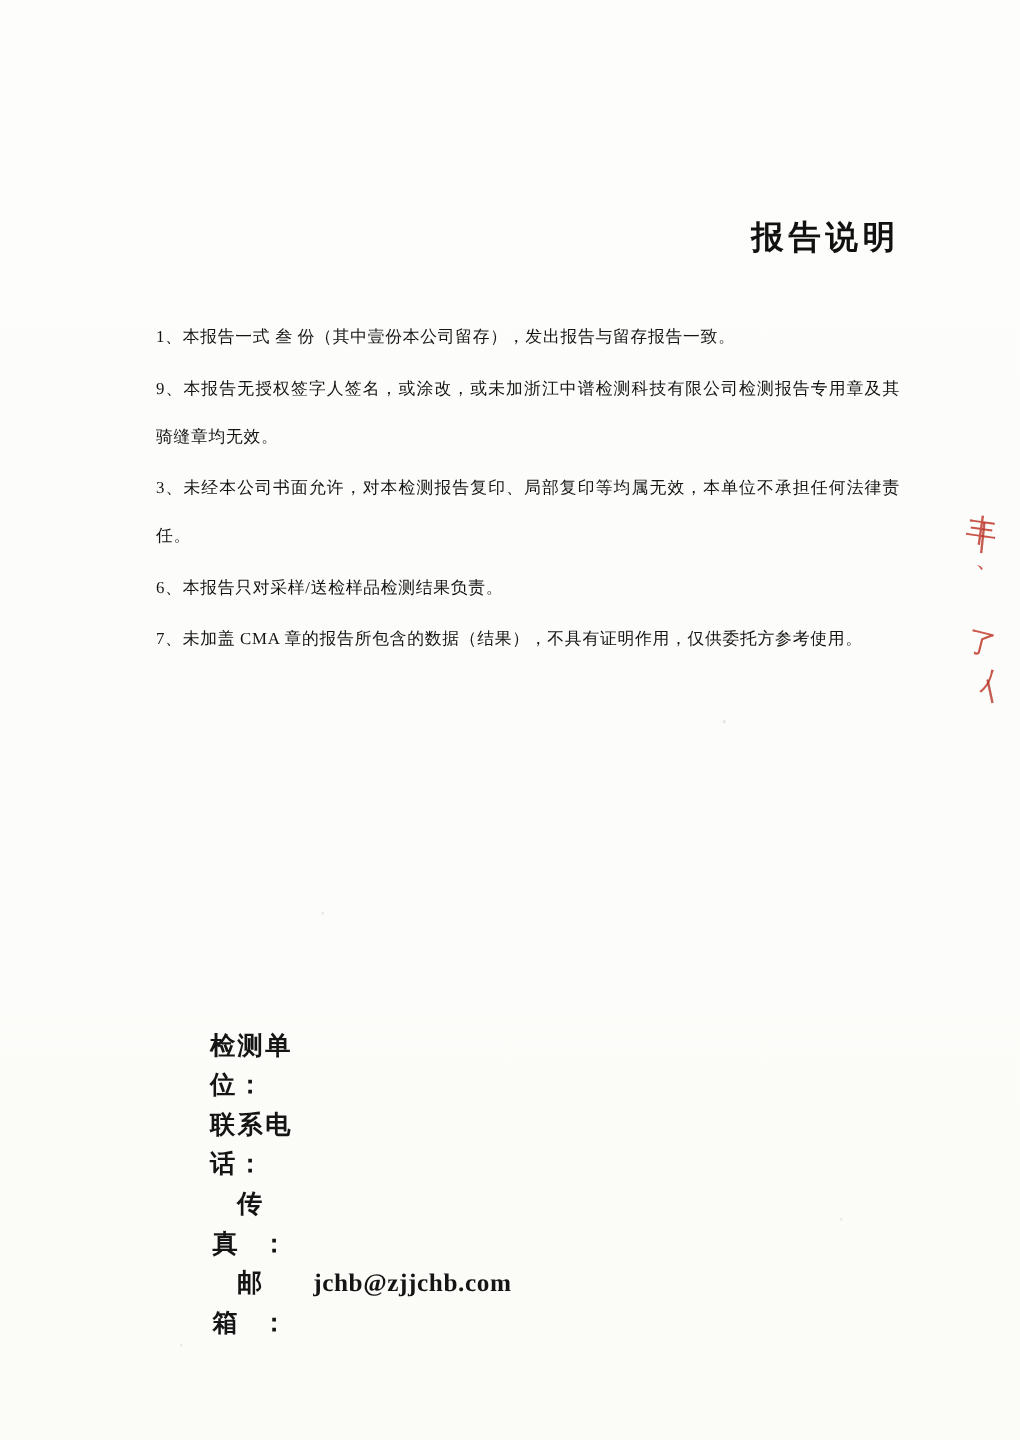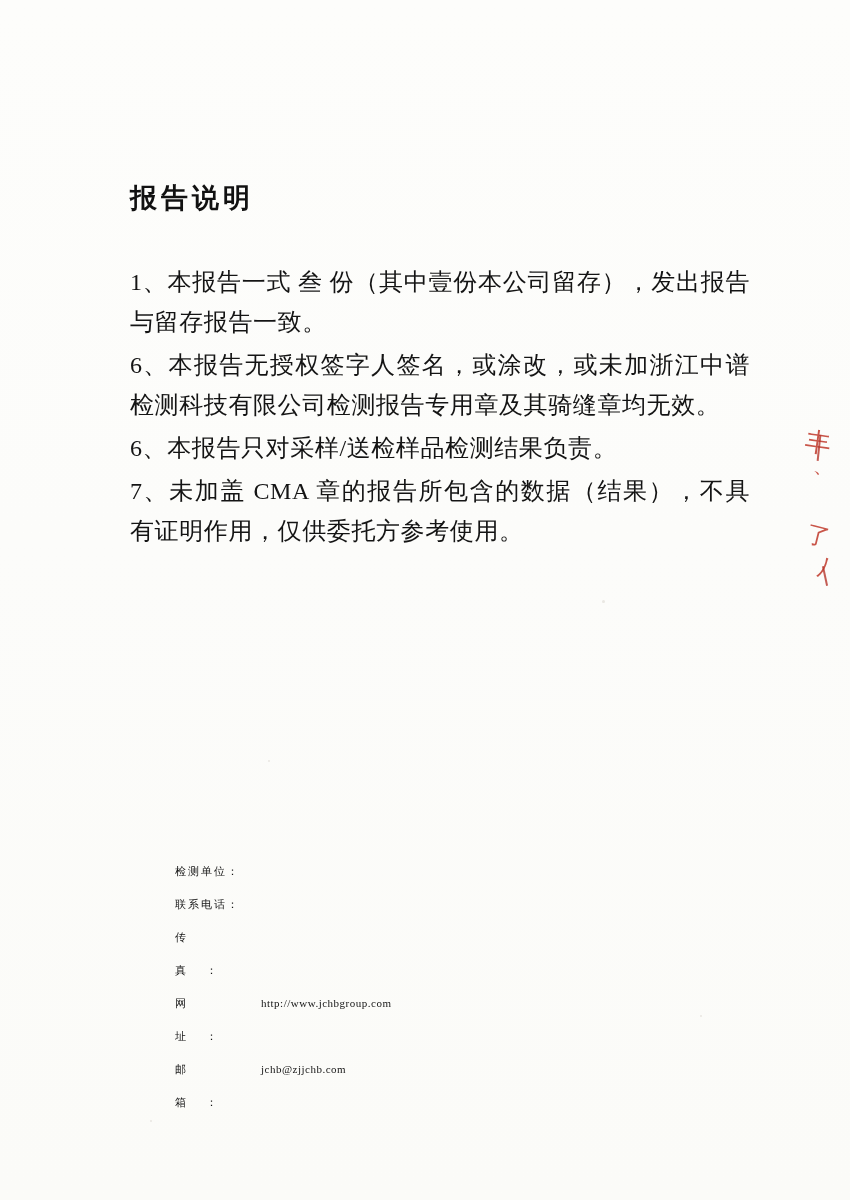--- a/index.html
+++ b/index.html
@@ -37,62 +37,65 @@
     width: 620px;
   }
 
   .doc-title {
     font-family: "Liberation Serif", "DejaVu Serif", serif;
     font-weight: bold;
     font-size: 27px;
     letter-spacing: 4px;
     color: #111;
     margin: 0 0 46px 0;
+    text-align: right;
   }
 
   .clause-list {
     margin: 0;
     padding: 0;
     list-style: none;
   }
 
   .clause {
-    font-size: 24px;
+    font-size: 14px;
     line-height: 40px;
     letter-spacing: 0.6px;
     color: #141414;
     margin-bottom: 3px;
     text-align: justify;
     white-space: pre-wrap;
   }
 
   .footer-block {
     position: absolute;
     left: 175px;
     top: 855px;
     width: 600px;
   }
 
   .footer-row {
     display: flex;
     align-items: baseline;
-    font-size: 11px;
+    font-size: 21px;
     line-height: 33px;
     letter-spacing: 0.5px;
     color: #151515;
+    font-weight: bold;
   }
 
   .footer-label {
     width: 86px;
     flex: 0 0 86px;
     letter-spacing: 2px;
   }
 
   .footer-label.spread {
     letter-spacing: 20px;
+    text-align: center;
   }
 
   .footer-value {
     flex: 1 1 auto;
   }
 
   
   .ink-mark {
     position: absolute;
     color: #c0392b;
@@ -139,39 +142,36 @@
   <div class="paper-speck" style="left:602px;top:600px;width:3px;height:3px;"></div>
   <div class="paper-speck" style="left:268px;top:760px;width:2px;height:2px;"></div>
   <div class="paper-speck" style="left:700px;top:1015px;width:2px;height:2px;"></div>
   <div class="paper-speck" style="left:150px;top:1120px;width:2px;height:2px;"></div>
 
   <div class="content">
     <h1 class="doc-title">报告说明</h1>
 
     <ul class="clause-list">
       <li class="clause">1、本报告一式 叁 份（其中壹份本公司留存），发出报告与留存报告一致。</li>
-      <li class="clause">6、本报告无授权签字人签名，或涂改，或未加浙江中谱检测科技有限公司检测报告专用章及其骑缝章均无效。</li>
+      <li class="clause">9、本报告无授权签字人签名，或涂改，或未加浙江中谱检测科技有限公司检测报告专用章及其骑缝章均无效。</li>
+      <li class="clause">3、未经本公司书面允许，对本检测报告复印、局部复印等均属无效，本单位不承担任何法律责任。</li>
       <li class="clause">6、本报告只对采样/送检样品检测结果负责。</li>
       <li class="clause">7、未加盖 CMA 章的报告所包含的数据（结果），不具有证明作用，仅供委托方参考使用。</li>
     </ul>
   </div>
 
   <div class="footer-block">
     <div class="footer-row">
       <span class="footer-label">检测单位：</span>
     </div>
     <div class="footer-row">
       <span class="footer-label">联系电话：</span>
     </div>
     <div class="footer-row">
       <span class="footer-label spread">传　真：</span>
-    </div>
-    <div class="footer-row">
-      <span class="footer-label spread">网　址：</span>
-      <span class="footer-value">http://www.jchbgroup.com</span>
     </div>
     <div class="footer-row">
       <span class="footer-label spread">邮　箱：</span>
       <span class="footer-value">jchb@zjjchb.com</span>
     </div>
   </div>
 
   <div class="ink-mark ink-1">丰</div>
   <div class="ink-mark ink-2">、</div>
   <div class="ink-mark ink-3">了</div>

